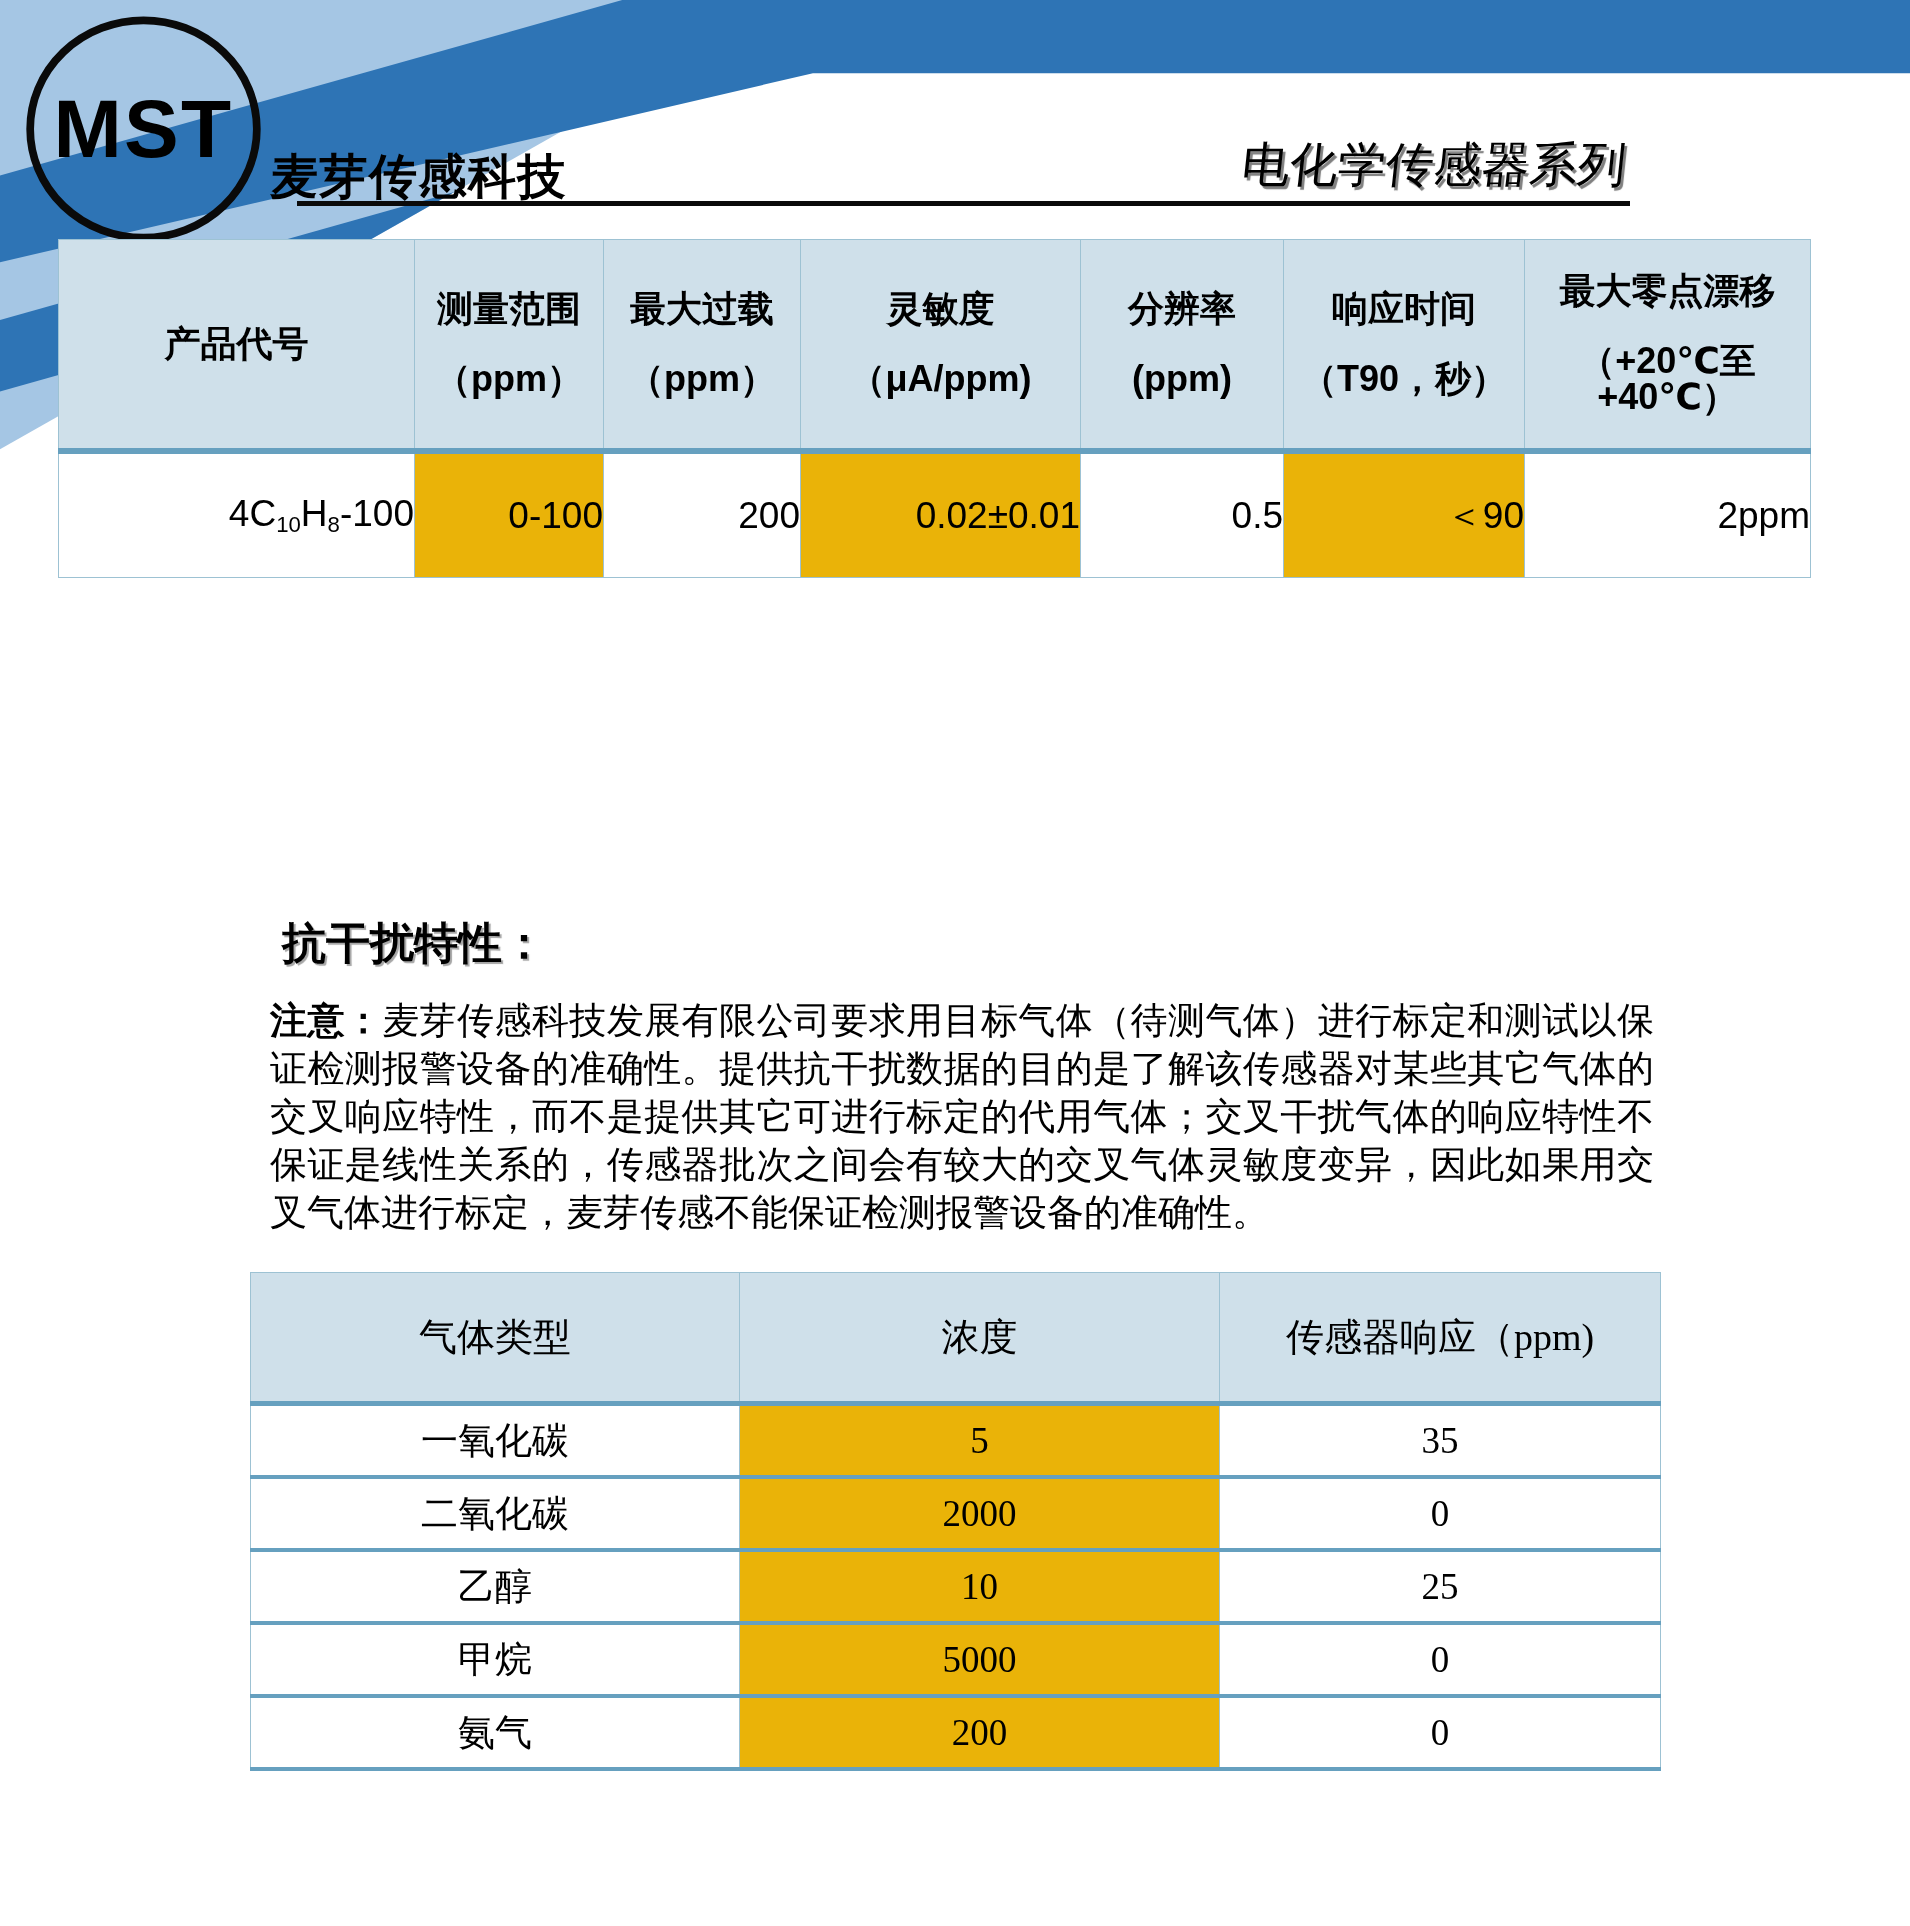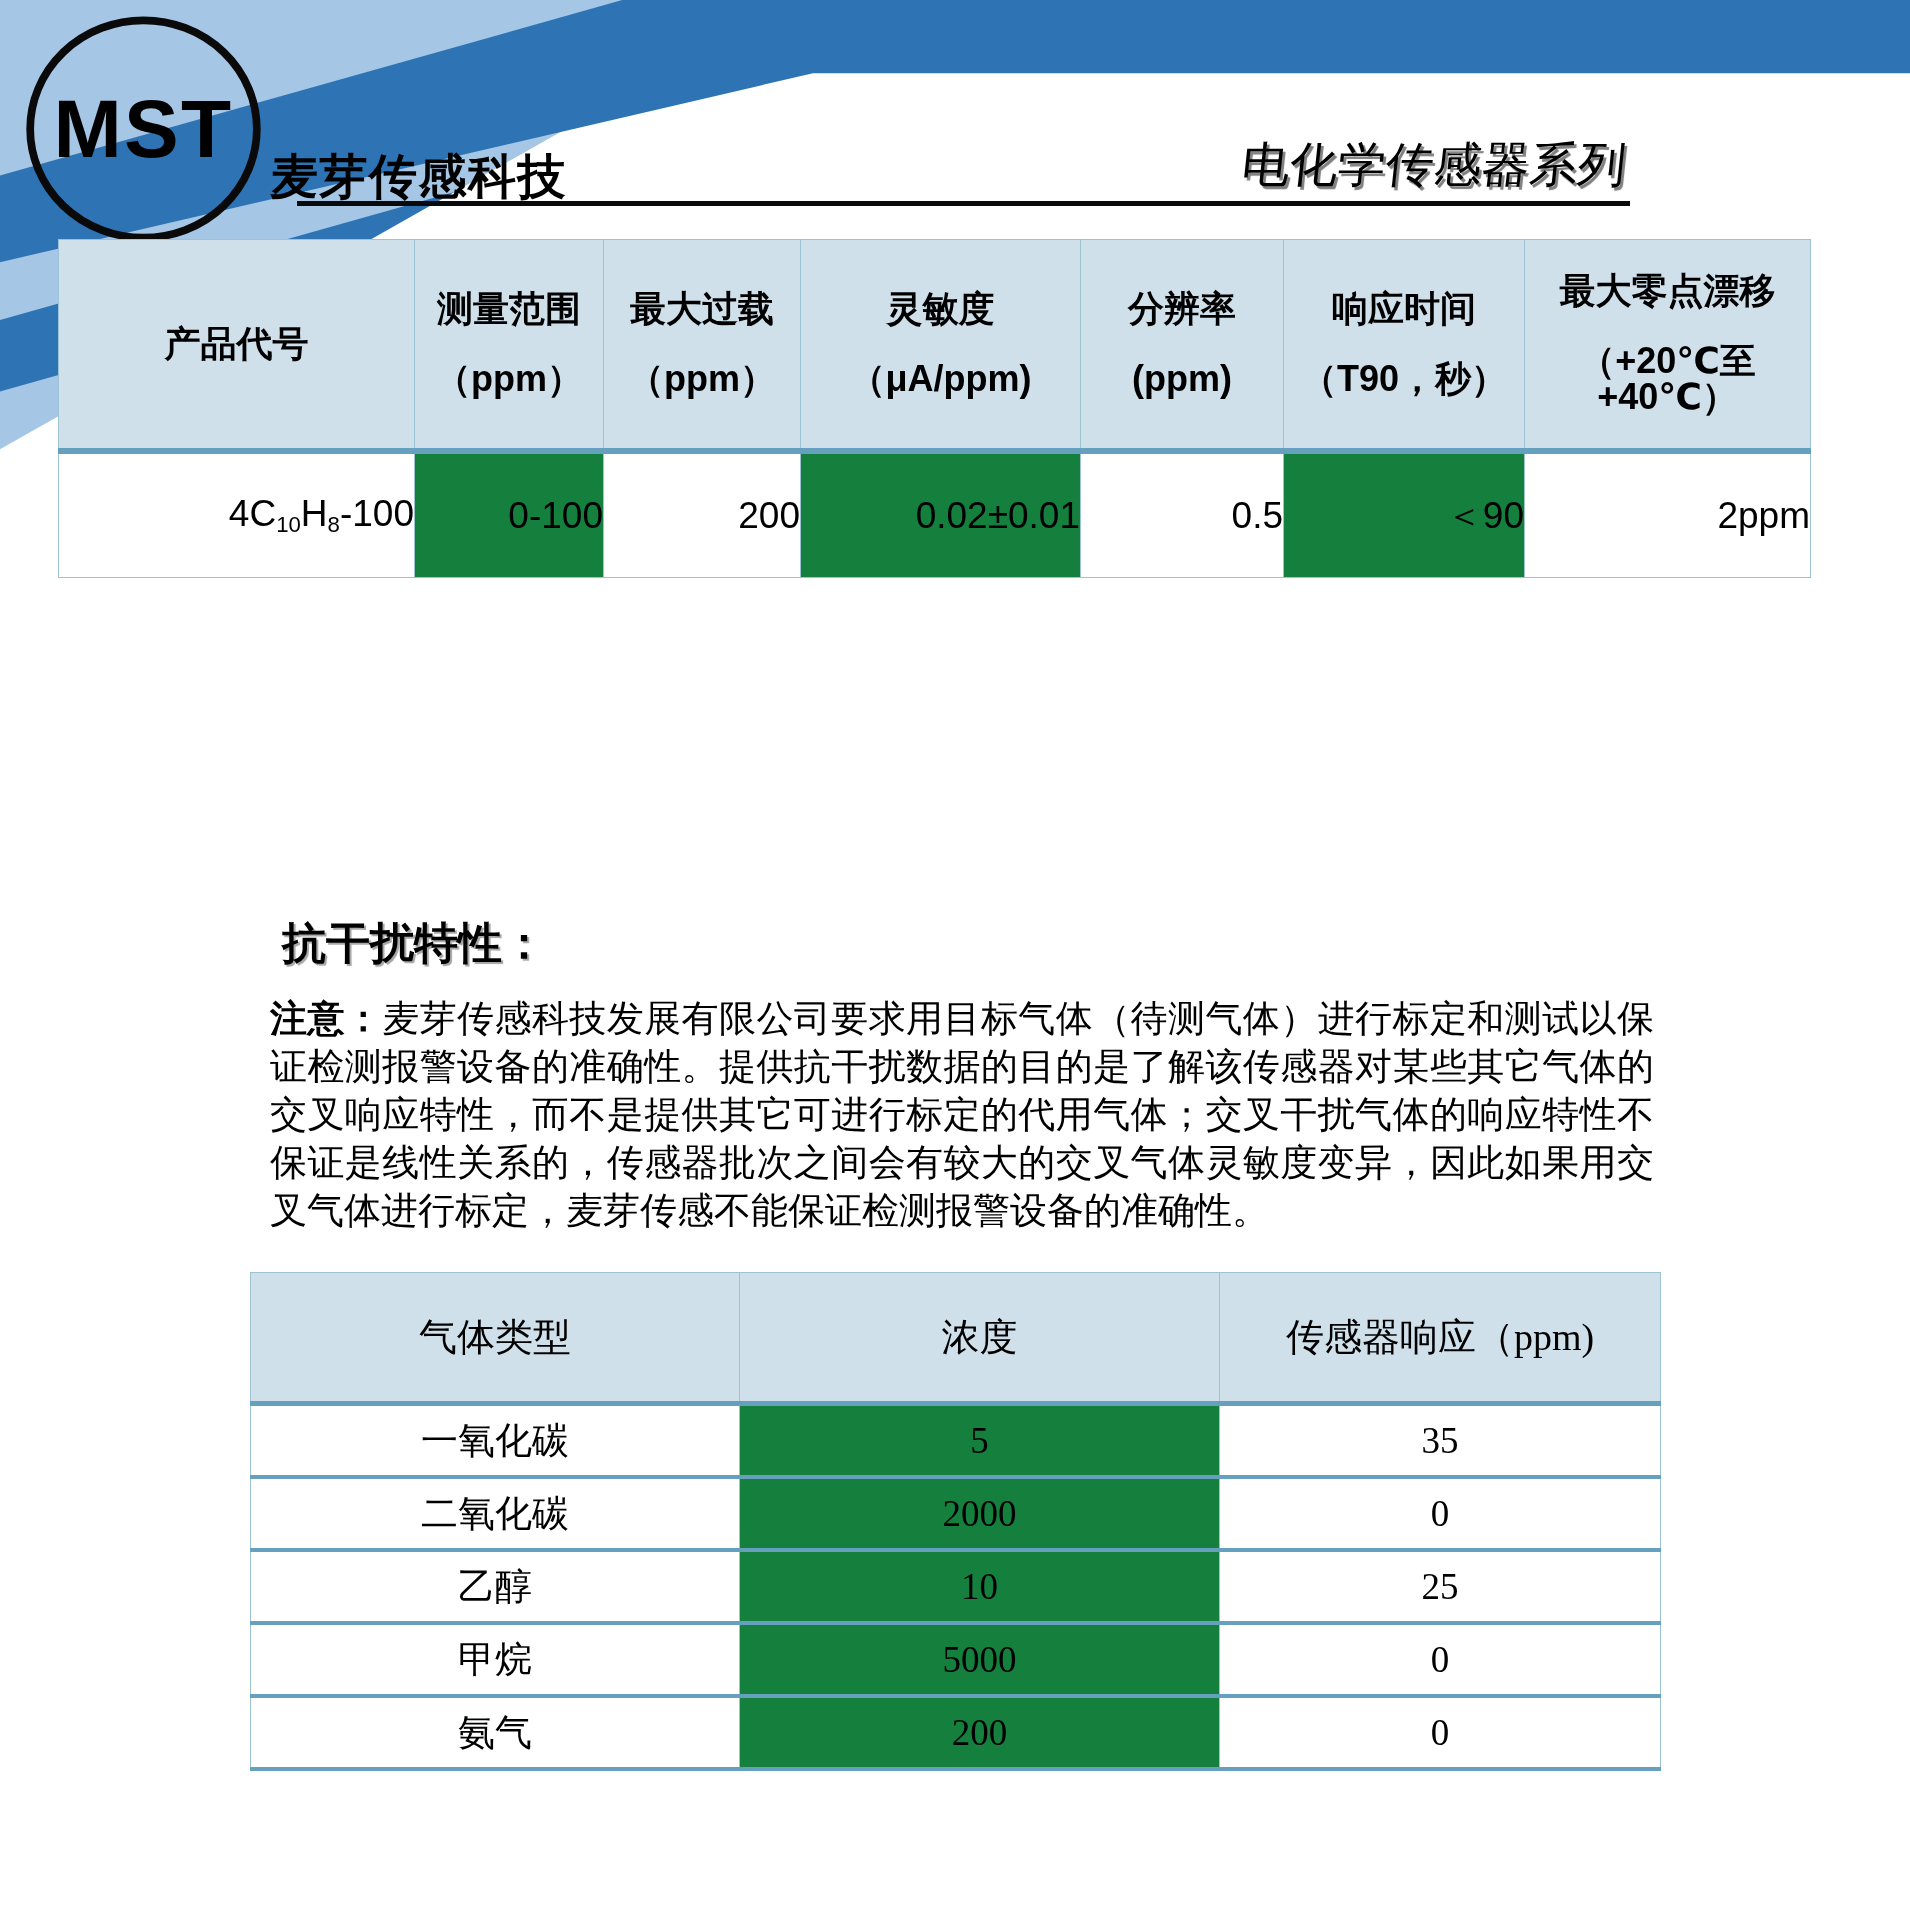--- a/index.html
+++ b/index.html
@@ -25,27 +25,27 @@
   
   .spec-wrap{position:absolute;left:58px;top:239px;}
   table{border-collapse:collapse;table-layout:fixed;background:#fff;}
   .spec{width:1753px;}
   .spec th,.spec td{border:1.5px solid #9dc2d3;text-align:center;vertical-align:middle;padding:0;overflow:hidden;}
   .spec th{background:#cfe0ea;height:208px;border-bottom:6.2px solid #66a0bf;}
   .th-inner{display:flex;flex-direction:column;align-items:center;justify-content:center;gap:34px;
             font-weight:700;font-size:36px;line-height:1;}
   .th-inner .u:empty{display:none;}
   .spec td{height:123px;font-size:37px;font-weight:400;text-align:right;}
-  .cell-gray{background:#15803d;}
+  .cell-gray{background:#eab308;}
   .spec sub{font-size:60%;vertical-align:-22%;}
 
   
   .section-heading{position:absolute;left:282px;top:921px;font-size:44px;font-weight:700;line-height:1;
                    text-shadow:1.9px 1.9px 0.8px rgba(0,0,0,0.35);}
-  .note{position:absolute;left:270px;top:997px;width:1384px;font-family:Liberation Mono, monospace;
+  .note{position:absolute;left:270px;top:997px;width:1384px;font-family:Liberation Sans, sans-serif;
         font-size:37px;line-height:48px;text-align:justify;margin:0;}
   .note b{font-weight:700;}
 
   
   .gas-wrap{position:absolute;left:250px;top:1264px;}
   .gas{width:1410px;font-family:"Liberation Serif","DejaVu Serif",serif;margin-top:8px;}
   .gas th{height:128px;background:#cfe0ea;font-weight:400;font-size:38px;border:1.5px solid #9dc2d3;
           border-bottom:5.4px solid #66a0bf;text-align:center;vertical-align:middle;padding:0;}
   .gas td{height:69px;font-size:37px;border-left:1.5px solid #9dc2d3;border-right:1.5px solid #9dc2d3;
           border-bottom:4.6px solid #66a0bf;border-top:0;text-align:center;vertical-align:middle;padding:0;}

